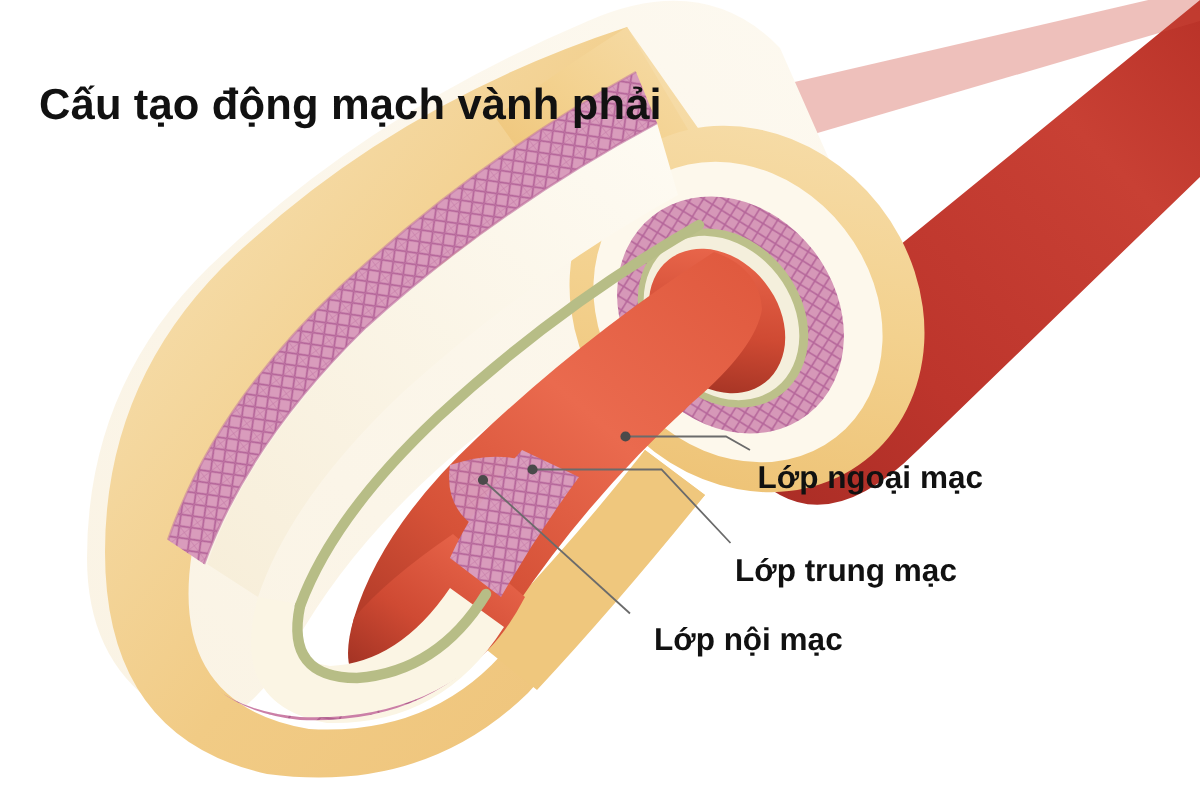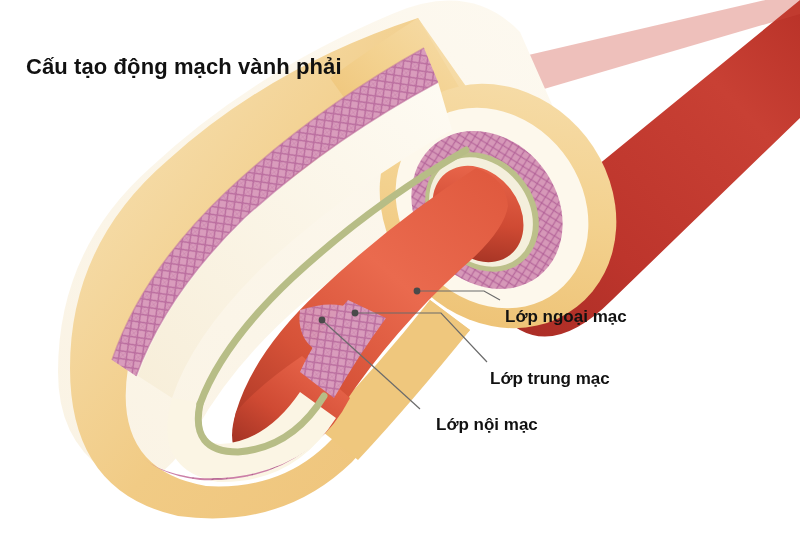--- a/index.html
+++ b/index.html
@@ -23,29 +23,29 @@
     left: 0;
     top: 0;
     width: 800px;
     height: 533px;
     display: block;
   }
   .figure-title {
     position: absolute;
     left: 26px;
     top: 54px;
-    font-size: 22px;
+    font-size: 29px;
     font-weight: bold;
     color: #111111;
     letter-spacing: 0.1px;
     white-space: nowrap;
   }
   .callout-label {
     position: absolute;
-    font-size: 17px;
+    font-size: 21px;
     font-weight: bold;
     color: #111111;
     white-space: nowrap;
   }
   #label-adventitia { left: 505px; top: 307px; }
   #label-media      { left: 490px; top: 369px; }
   #label-intima     { left: 436px; top: 415px; }
 </style>
 </head>
 <body>

